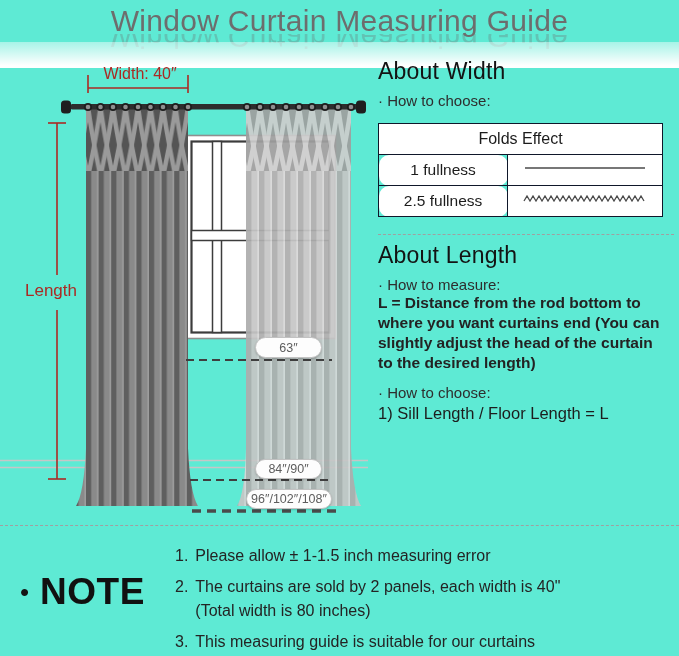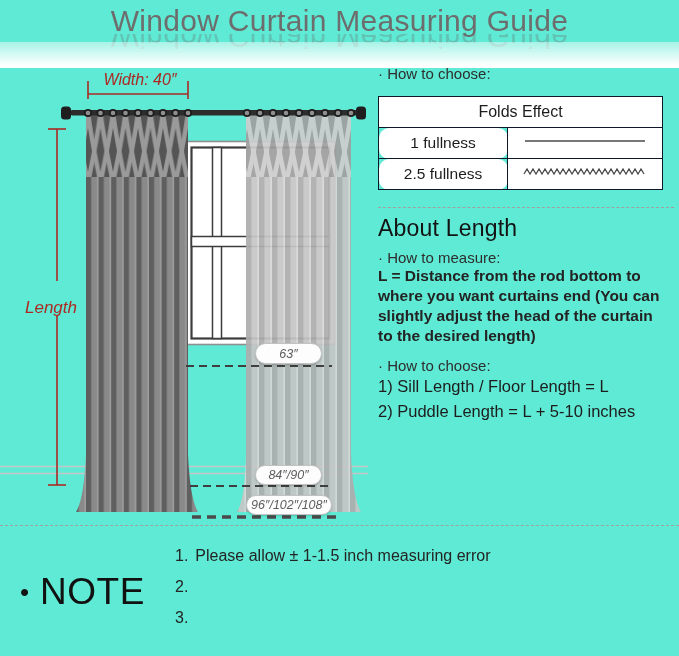--- a/index.html
+++ b/index.html
@@ -13,25 +13,25 @@
   .title { font-size:30px; font-weight:400; color:#6d6d6d; letter-spacing:.3px; }
   .title-reflect {
     font-size:30px; font-weight:400; color:#6d6d6d; letter-spacing:.3px;
     transform:scaleY(-1); opacity:.30; height:20px; overflow:hidden; margin-top:-4px;
   }
   .reflect-fade {
     position:absolute; top:38px; left:0; right:0; height:26px;
     background:linear-gradient(to bottom, rgba(255,255,255,.45), #fff 90%);
   }
   
-  .illus { position:absolute; left:0; top:69px; width:372px; height:465px;font-style:italic; }
+  .illus { position:absolute; left:0; top:63px; width:372px; height:465px; }
   .illus svg { position:absolute; left:0; top:0; }
   .measure-label { position:absolute; color:#ab2a24; }
   .width-label { left:90px; top:2px; width:100px; text-align:center; font-size:16px; }
-  .length-label { left:25px; top:218px; font-size:17px;margin-top:11px; }
+  .length-label { left:25px; top:218px; font-size:17px; }
   .pill {
     position:absolute; background:#fdfdfd; border:1.5px solid #c2c2c2; border-radius:11px;
     color:#5d5d5d; font-size:12.5px; display:flex; align-items:center; justify-content:center;
     box-shadow:0 1px 2px rgba(0,0,0,.18);
   }
   .pill-63  { left:255px; top:274px; width:67px; height:21px; }
   .pill-84  { left:255px; top:396px; width:67px; height:20px; }
   .pill-96  { left:246px; top:426px; width:86px; height:20px; }
   
   .right-col { position:absolute; left:378px; top:58px; width:296px; }
@@ -47,21 +47,21 @@
   .right-sep { margin-top:17px; }
   .about-length-heading { margin-top:7px; }
   .measure-text { font-size:15.5px; line-height:20px; color:#232323; margin-top:0; width:292px;font-weight:bold; }
   .choose-item { font-size:16.5px; color:#1d1d1d; line-height:25px; }
   .choose-block { margin-top:11px; }
   
   .note-sep { position:absolute; top:525px; left:0; right:0; }
   .note-row { position:absolute; top:527px; left:0; right:0; bottom:0; display:flex; }
   .note-left { width:175px; display:flex; align-items:center; padding-left:20px; gap:11px; }
   .note-bullet { font-size:26px; color:#141414; line-height:1; }
-  .note-title { font-size:37px; font-weight:400; color:#111; letter-spacing:.5px; }
+  .note-title { font-size:37px; font-weight:700; color:#111; letter-spacing:.5px; }
   .note-list { flex:1; padding-top:17px; padding-right:8px; }
   .note-item { display:flex; gap:7px; font-size:16px; color:#242424; line-height:24px; margin-bottom:7px; }
   .note-item .num { flex:0 0 auto; }
 </style>
 </head>
 <body>
 
 <div class="page">
 
   <div class="title-wrap">
@@ -177,20 +177,21 @@
     <div class="measure-label width-label">Width:  40″</div>
     <div class="measure-label length-label">Length</div>
     <div class="pill pill-63">63″</div>
     <div class="pill pill-84">84″/90″</div>
     <div class="pill pill-96">96″/102″/108″</div>
   </div>
 
   <div class="right-col">
 
     <div>
+      <div class="section-heading">About Width</div>
       <div class="bullet-line">· How to choose:</div>
 
       <table class="folds">
         <tbody>
             <tr>
           <th colspan="2">Folds Effect</th>
         </tr>
         <tr>
           <td class="fold-label">1 fullness</td>
           <td class="fold-effect">
@@ -213,40 +214,46 @@
       <div class="sep-dashed right-sep"></div>
     </div>
 
     <div>
       <div class="section-heading about-length-heading">About Length</div>
       <div class="bullet-line">· How to measure:</div>
       <div class="measure-text">L = Distance from the rod bottom to where you want curtains end  (You can slightly adjust the head of the curtain to the desired length)</div>
       <div class="choose-block">
         <div class="bullet-line" style="margin-top:0;">· How to choose:</div>
         <div class="choose-item">1)  Sill Length / Floor Length = L</div>
-        <div class="choose-item">2)  Puddle Length = L + 5-10 inches</div>
       </div>
     </div>
   </div>
 
   <div class="note-sep sep-dashed"></div>
   <div class="note-row">
     <div class="note-left">
       <span class="note-bullet">•</span>
       <span class="note-title">NOTE</span>
     </div>
     <div class="note-list">
       <div class="note-item">
         <span class="num">1.</span>
         <div class="lines">
             <div>Please allow ± 1-1.5 inch measuring error</div>
           </div>
       </div>
       <div class="note-item">
         <span class="num">2.</span>
+        <div class="lines">
+          <div>The curtains are sold by 2 panels, each width is 40"</div>
+          <div>(Total width is 80 inches)</div>
+        </div>
       </div>
       <div class="note-item">
         <span class="num">3.</span>
+        <div class="lines">
+            <div>This measuring guide is suitable for our curtains</div>
+          </div>
       </div>
     </div>
   </div>
 
 </div>
 
 </body></html>

